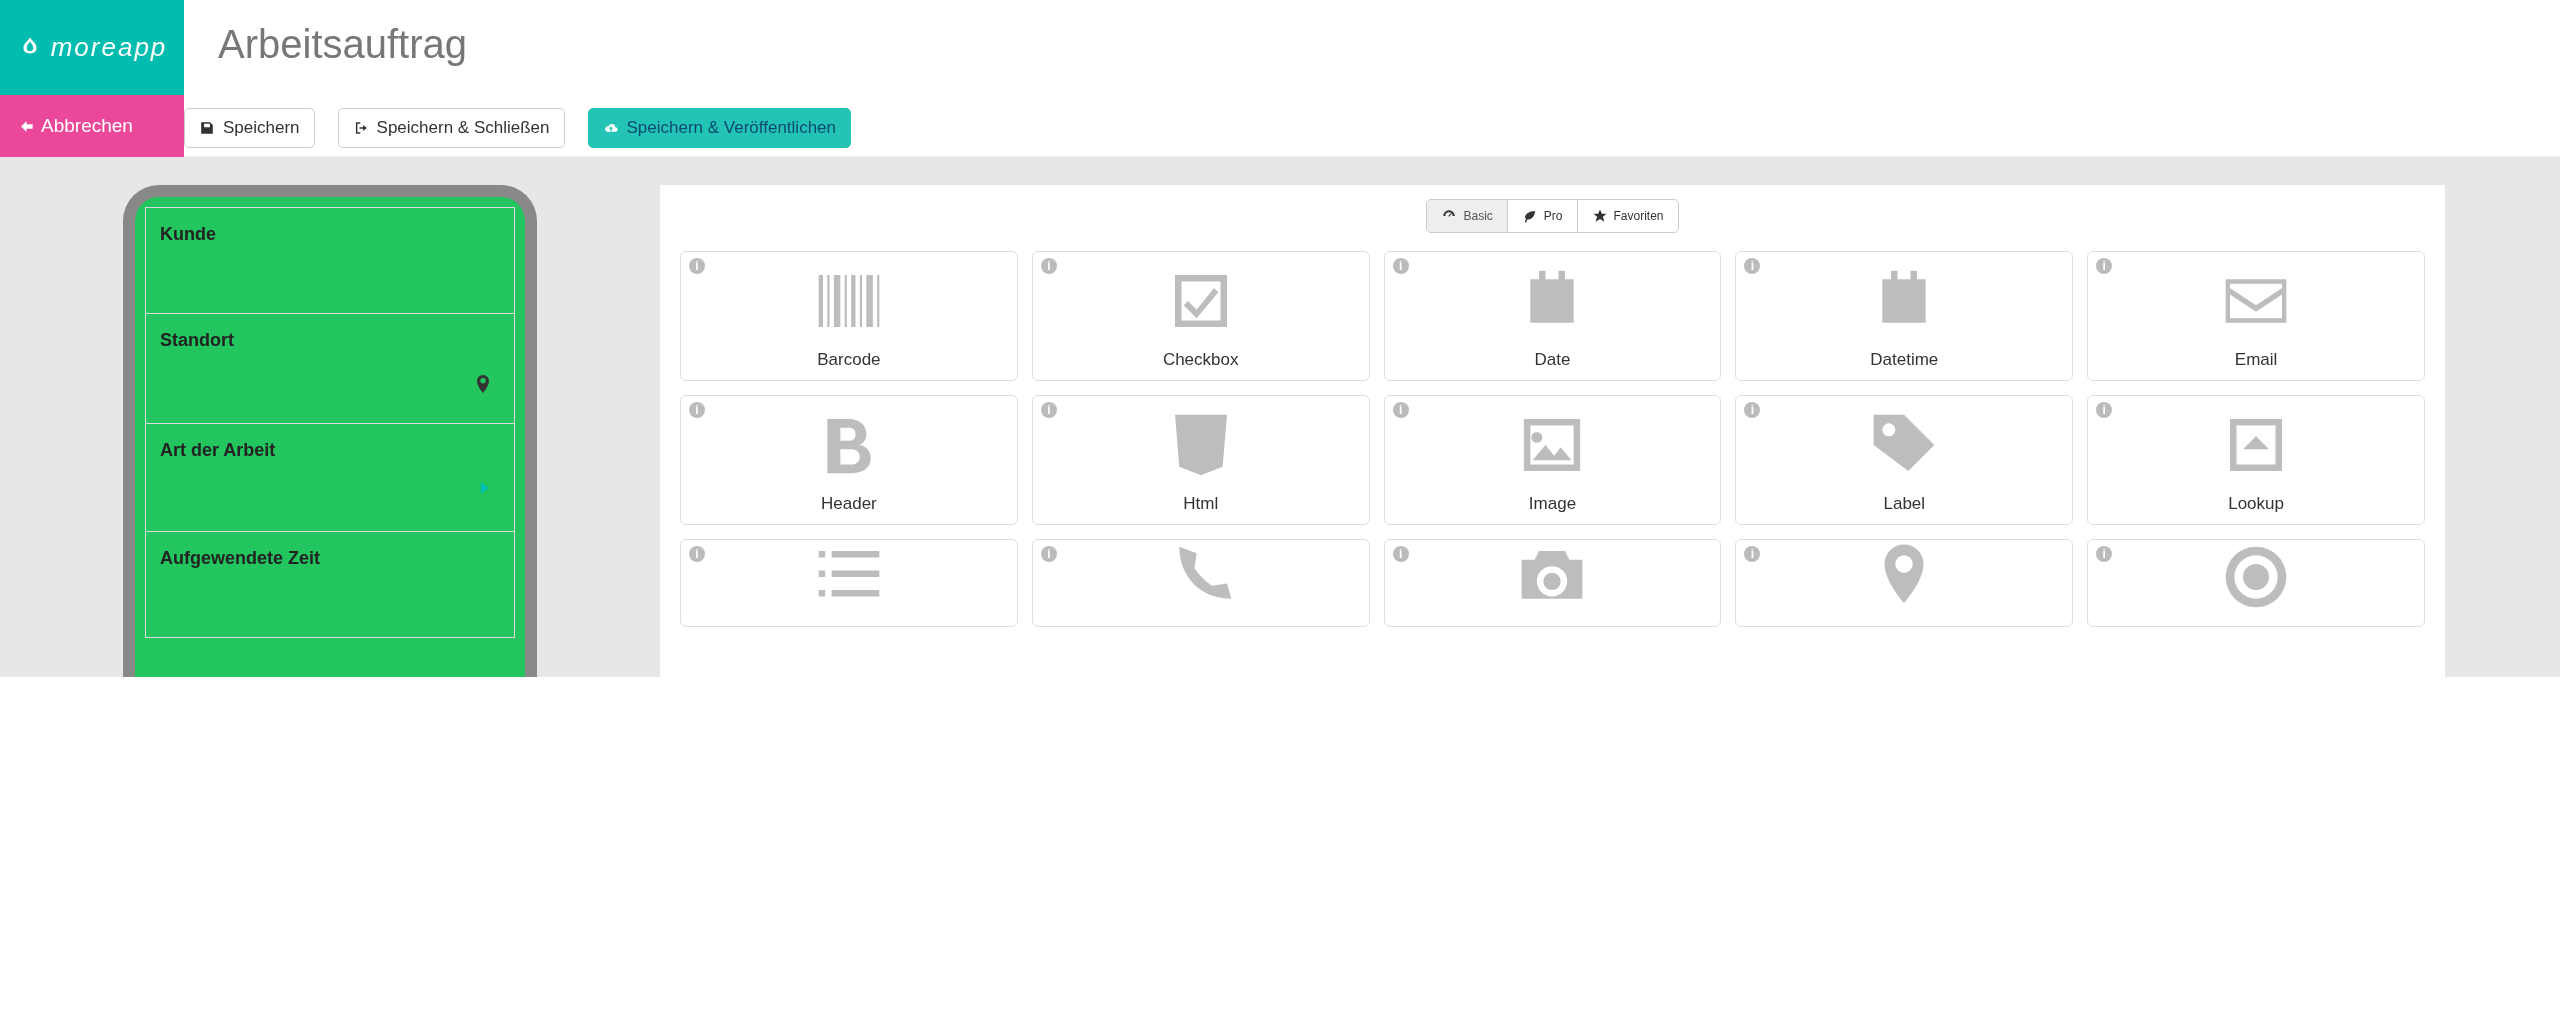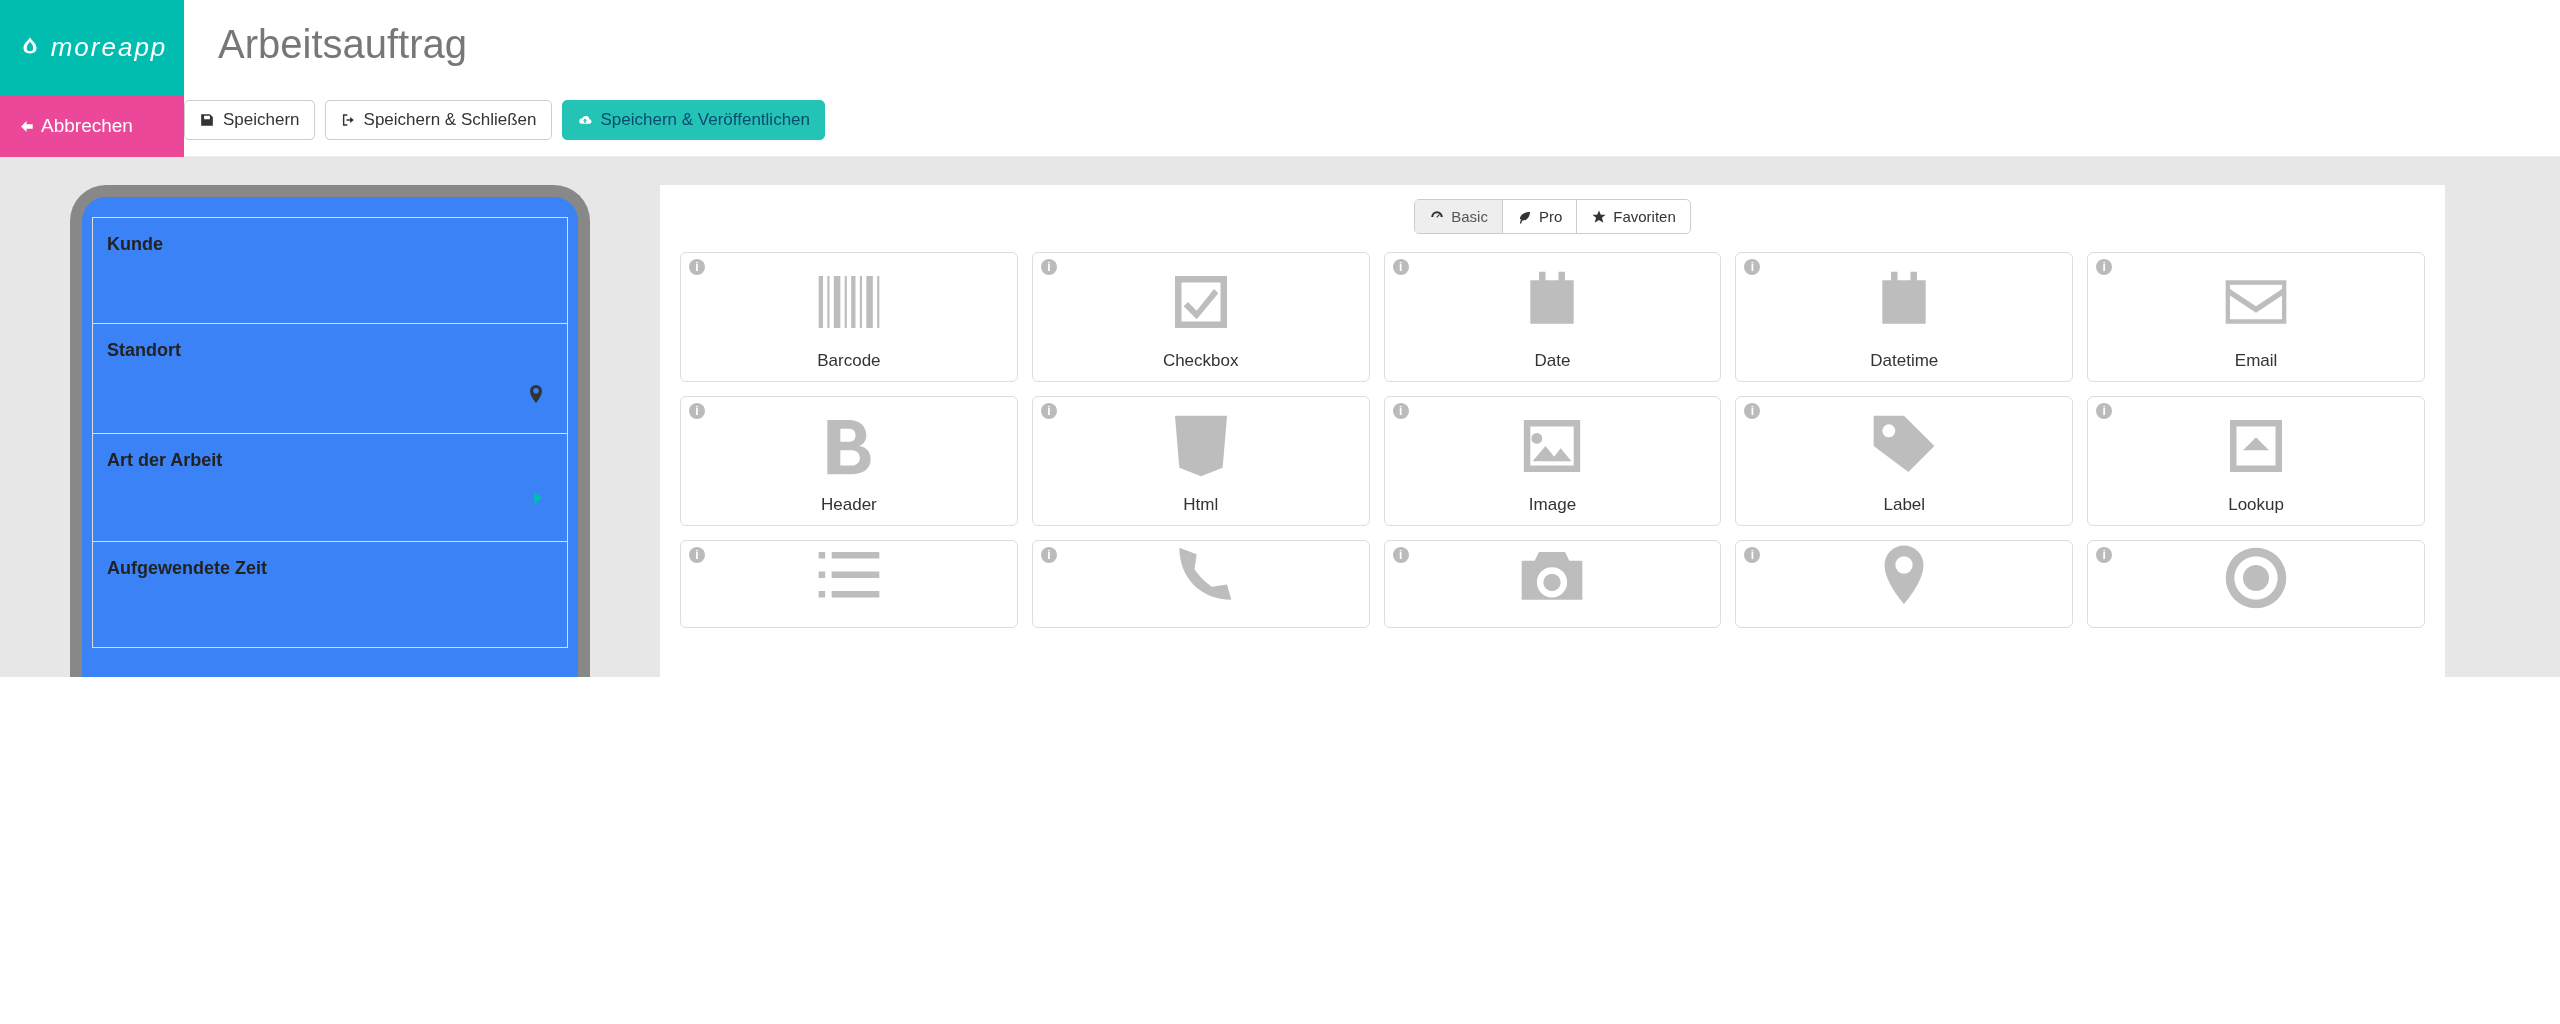--- a/index.html
+++ b/index.html
@@ -14,45 +14,45 @@
   .second-bar { display:flex; height:62px; }
   .cancel-block { width:184px; background:#ec4899; display:flex; align-items:center; padding-left:18px; color:#fff; font-size:19px; cursor:pointer; }
   .cancel-block svg { width:17px; height:17px; margin-right:6px; fill:#fff; }
 
   .tabbar-wrap { flex:1; display:flex; align-items:flex-end; justify-content:space-between; padding: 0 20px 0 0; border-bottom:1px solid #eee; }
   .tabs { display:flex; align-items:flex-end; height:100%; margin-left:18px; }
   .tab { font-size:21px; color:#888; padding: 18px 20px; cursor:pointer; }
   .tab.active { color:#00bdaf; border-bottom:3px solid #00bdaf; }
   .tab-arrow { padding:18px 14px; color:#888; font-size:20px; cursor:pointer; }
 
-  .actions { display:flex; gap:10px; padding-bottom:16px; }
+  .actions { display:flex; gap:23px; padding-bottom:8px; }
   .btn { display:flex; align-items:center; gap:8px; border:1px solid #ccc; border-radius:5px; padding:9px 14px; font-size:17px; color:#333; background:#fff; cursor:pointer; }
   .btn svg { width:16px; height:16px; fill:#333; }
   .btn.primary { background:#23c3b6; color:#0c4a6e; border-color:#23c3b6; }
   .btn.primary svg { fill:#fff; }
 
   .canvas { background:#e7e7e7; padding: 28px 0 0 0; display:flex; min-height:520px; }
 
   
   .phone-wrap { width:660px; display:flex; justify-content:center; }
-  .phone { width:520px; border:12px solid #888; border-bottom:none; border-radius:36px 36px 0 0; background:#3b82f6; padding:20px 10px 0 10px; }
+  .phone { width:414px; border:12px solid #888; border-bottom:none; border-radius:36px 36px 0 0; background:#22c55e; padding:10px 10px 0 10px; }
   .field { border:1px solid #ddd; padding:16px 14px 14px 14px; }
   .field + .field { border-top:none; }
   .field-label { font-size:18px; font-weight:600; color:#222; margin-bottom:28px; }
   .field-body { height:30px; position:relative; }
   .field-icon { position:absolute; right:6px; top:-10px; }
   .field-icon svg { width:22px; height:30px; fill:#333; }
   .field-icon.chev svg { fill:#00bdaf; width:18px; height:22px; }
   .field.short .field-label { margin-bottom:54px; }
 
   
   .palette { flex:1; background:#fff; margin-right:115px; padding: 14px 20px 0 20px; }
   .seggroup { display:flex; justify-content:center; margin-bottom:18px; }
   .seg { display:flex; border:1px solid #ccc; border-radius:5px; overflow:hidden; }
-  .seg-item { display:flex; align-items:center; gap:6px; padding:8px 14px; font-size:15px; color:#333; cursor:pointer; border-right:1px solid #ccc; }
+  .seg-item { display:flex; align-items:center; gap:6px; padding:8px 14px; font-size:12px; color:#333; cursor:pointer; border-right:1px solid #ccc; }
   .seg-item:last-child { border-right:none; }
   .seg-item.active { background:#eee; color:#555; }
   .seg-item svg { width:16px; height:16px; fill:#333; }
 
   .widgets { display:grid; grid-template-columns: repeat(5, 1fr); gap:14px; }
   .widget { border:1px solid #ddd; border-radius:6px; position:relative; height:130px; display:flex; flex-direction:column; align-items:center; justify-content:flex-end; padding-bottom:10px; cursor:grab; }
   .widget .info { position:absolute; top:6px; left:8px; width:16px; height:16px; border-radius:50%; background:#bbb; color:#fff; font-size:12px; font-weight:700; display:flex; align-items:center; justify-content:center; }
   .widget .wicon { flex:1; display:flex; align-items:center; justify-content:center; }
   .widget .wicon svg { width:78px; height:78px; fill:#bdbdbd; }
   .widget .wname { font-size:17px; color:#333; }

